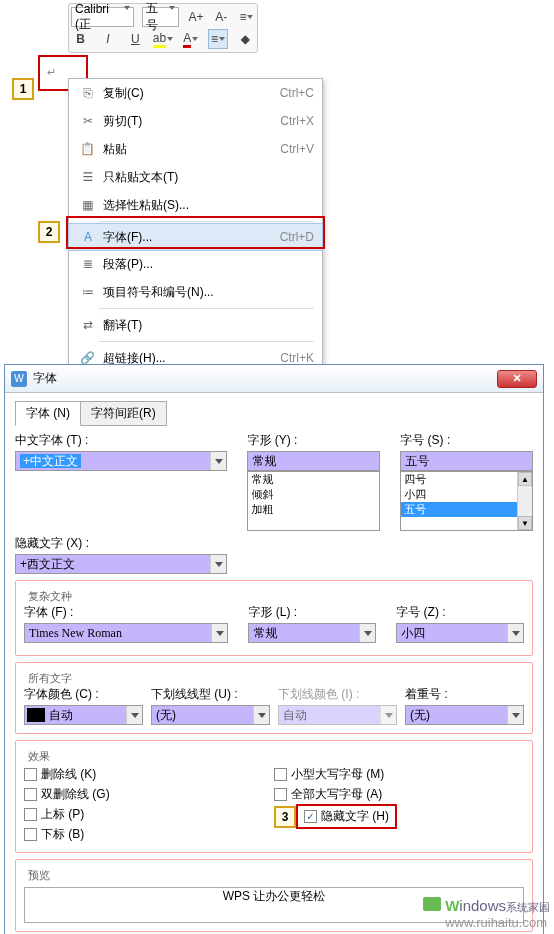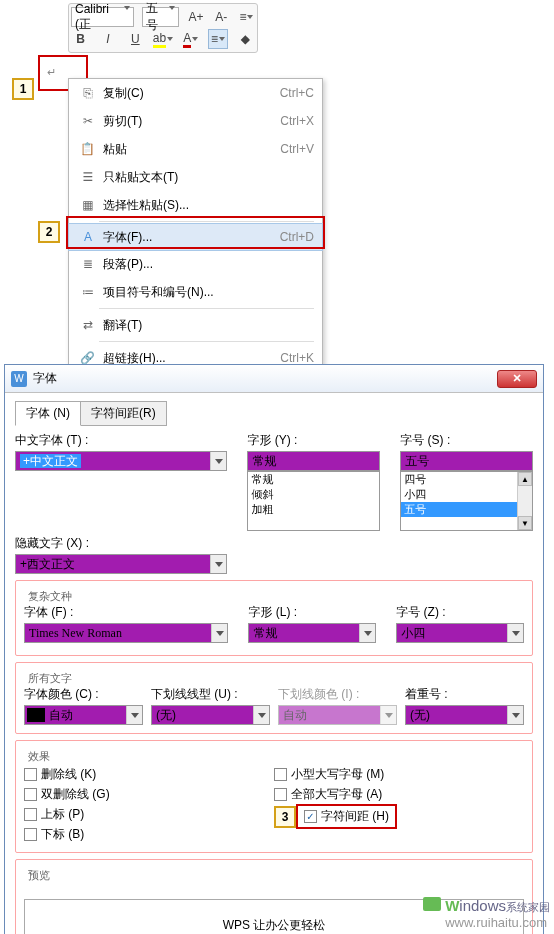--- a/index.html
+++ b/index.html
@@ -27,41 +27,41 @@
 .dlg-close{width:40px;height:18px;background:linear-gradient(#e88,#c33);border:1px solid #a22;border-radius:3px;color:#fff;display:flex;align-items:center;justify-content:center;font-weight:bold;font-size:11px}
 .dlg-body{padding:8px 10px}
 .tabs{display:flex;margin-bottom:6px}
 .tab{padding:3px 10px;border:1px solid #aaa;background:#f0f0f0;margin-right:-1px}
 .tab.active{background:#fff;border-bottom-color:#fff;position:relative;z-index:1}
 .col3{display:flex;gap:20px;margin-bottom:4px}
 .col-a{flex:1.6}
 .col-b{flex:1}
 .col-c{flex:1}
 .lbl{margin-bottom:2px}
-.combo{display:flex;border:1px solid #999;background:#a21caf;height:20px;align-items:center}
+.combo{display:flex;border:1px solid #999;background:#c4b5fd;height:20px;align-items:center}
 .combo-text{flex:1;padding:0 4px;overflow:hidden;white-space:nowrap}
 .combo-sel{background:#3399ff;color:#fff;padding:0 3px}
 .combo-arrow{width:16px;height:18px;background:#eee;border-left:1px solid #ccc;display:flex;align-items:center;justify-content:center}
 .combo-arrow::after{content:"";border-left:4px solid transparent;border-right:4px solid transparent;border-top:5px solid #555}
 .listbox{border:1px solid #999;height:60px;overflow:hidden;position:relative}
 .li{height:15px;padding:0 3px;font-size:11px}
 .li.sel{background:#3399ff;color:#fff}
 .scrollbar{position:absolute;right:0;top:0;width:15px;height:100%;background:#eee;border-left:1px solid #ccc}
 .sb-btn{height:14px;background:#ddd;border:1px solid #bbb;display:flex;align-items:center;justify-content:center;font-size:8px}
 .fieldset{border:1px solid #fca5a5;padding:8px;margin:6px 0;border-radius:2px}
 .legend{margin-top:-14px;background:#fff;padding:0 4px;display:inline-block;font-size:11px;color:#666}
 .col4{display:flex;gap:8px}
 .col4>div{flex:1}
 .combo-dis{opacity:0.6}
 .chk-row{display:flex;align-items:center;gap:4px;height:20px}
 .chk{width:13px;height:13px;border:1px solid #888;background:#fff;display:flex;align-items:center;justify-content:center;font-size:10px;color:#26a}
 .eff-cols{display:flex}
 .eff-cols>div{flex:1}
 .red-box3{border:2px solid #c00;padding:2px 6px;display:inline-flex;align-items:center;gap:4px;margin-left:-6px}
-.preview-box{border:1px solid #aaa;height:36px;margin-top:16px;display:flex;align-items:flex-end;justify-content:center;font-size:15px}
+.preview-box{border:1px solid #aaa;height:36px;margin-top:4px;display:flex;align-items:flex-start;justify-content:center;font-size:15px}
 .watermark{position:absolute;right:4px;bottom:4px;display:flex;align-items:flex-start;gap:4px}
 .wm-logo{width:18px;height:14px;background:#6b5;border-radius:2px}
 .wm-text{font-family:Arial;font-size:15px;color:#668}
 .wm-sub{font-size:13px;color:#999}
 </style>
 </head>
 <body>
 
 <div class="mini-toolbar">
   <div class="tb-row">
@@ -311,21 +311,21 @@
           <div class="chk-row">
               <span class="chk"></span>
               <span>全部大写字母 (A)</span>
             </div>
           <div style="display:flex;align-items:center;gap:6px">
             <div class="marker" style="position:static">
                 <span>3</span>
               </div>
             <div class="red-box3">
               <span class="chk">✓</span>
-              <span>字符间距 (H)</span>
+              <span>隐藏文字 (H)</span>
             </div>
           </div>
         </div>
       </div>
     </div>
 
     <div class="fieldset">
       <div class="legend">预览</div>
       <div class="preview-box">
           <span>WPS 让办公更轻松</span>

